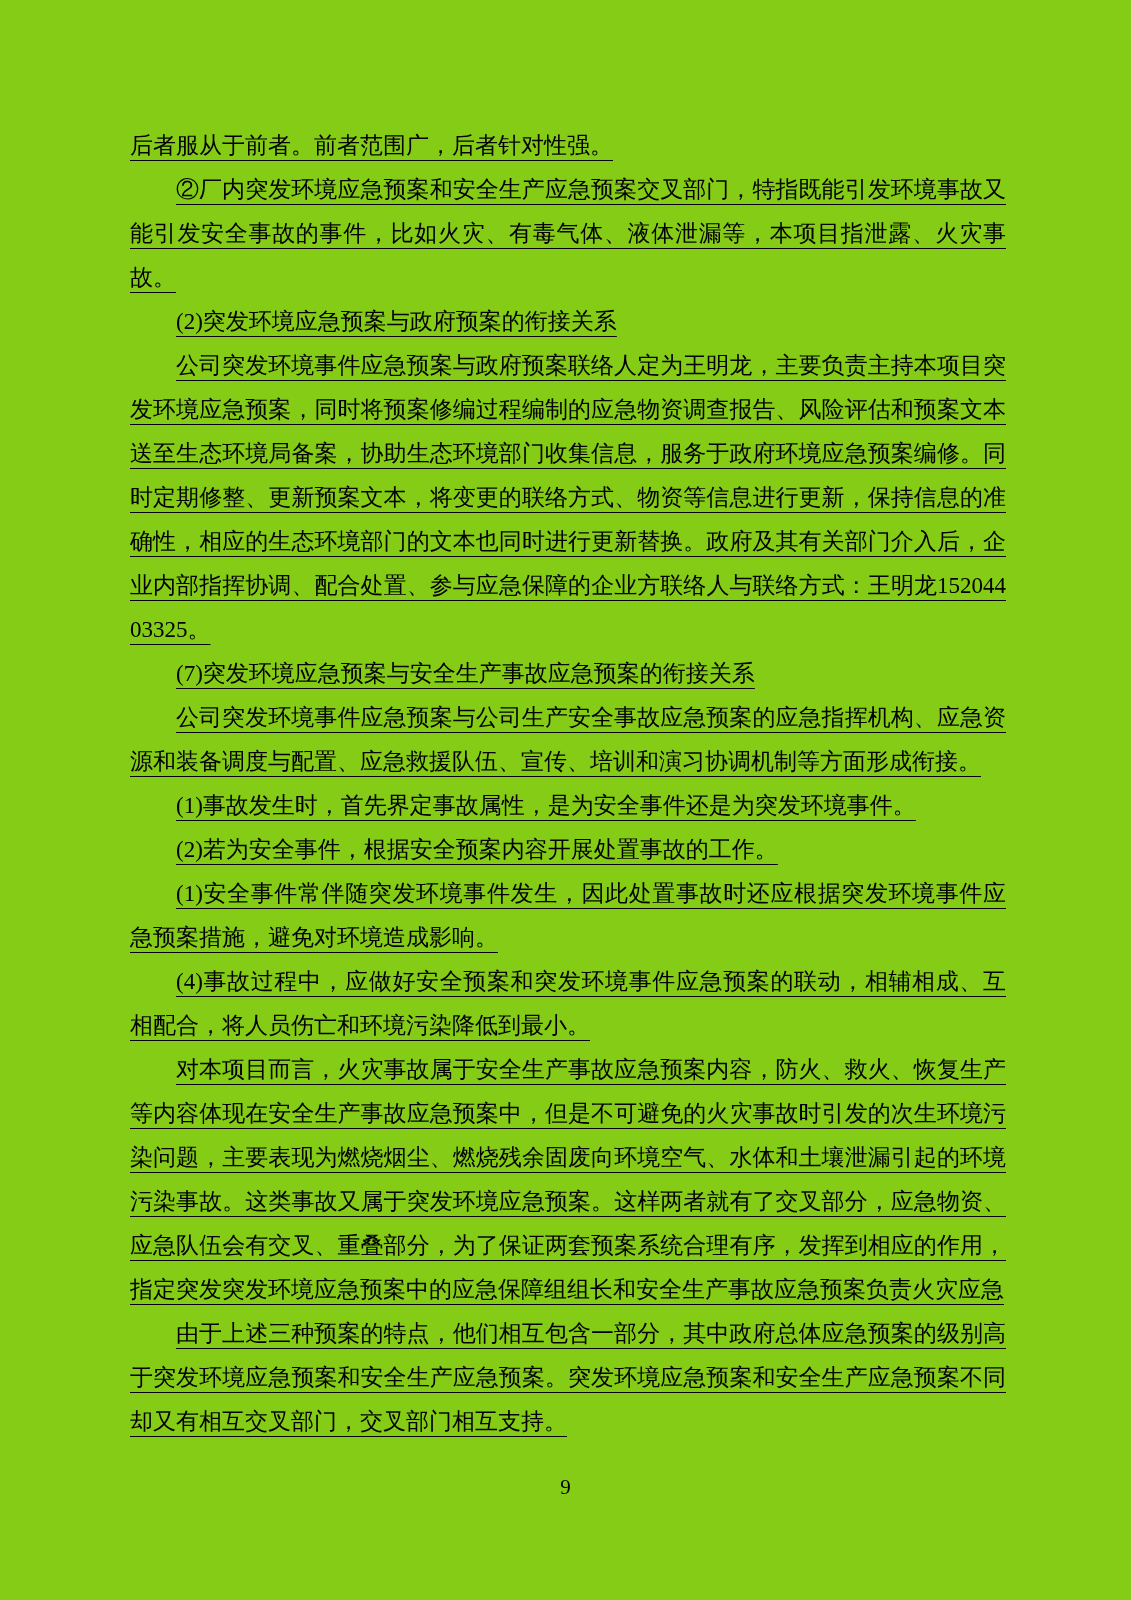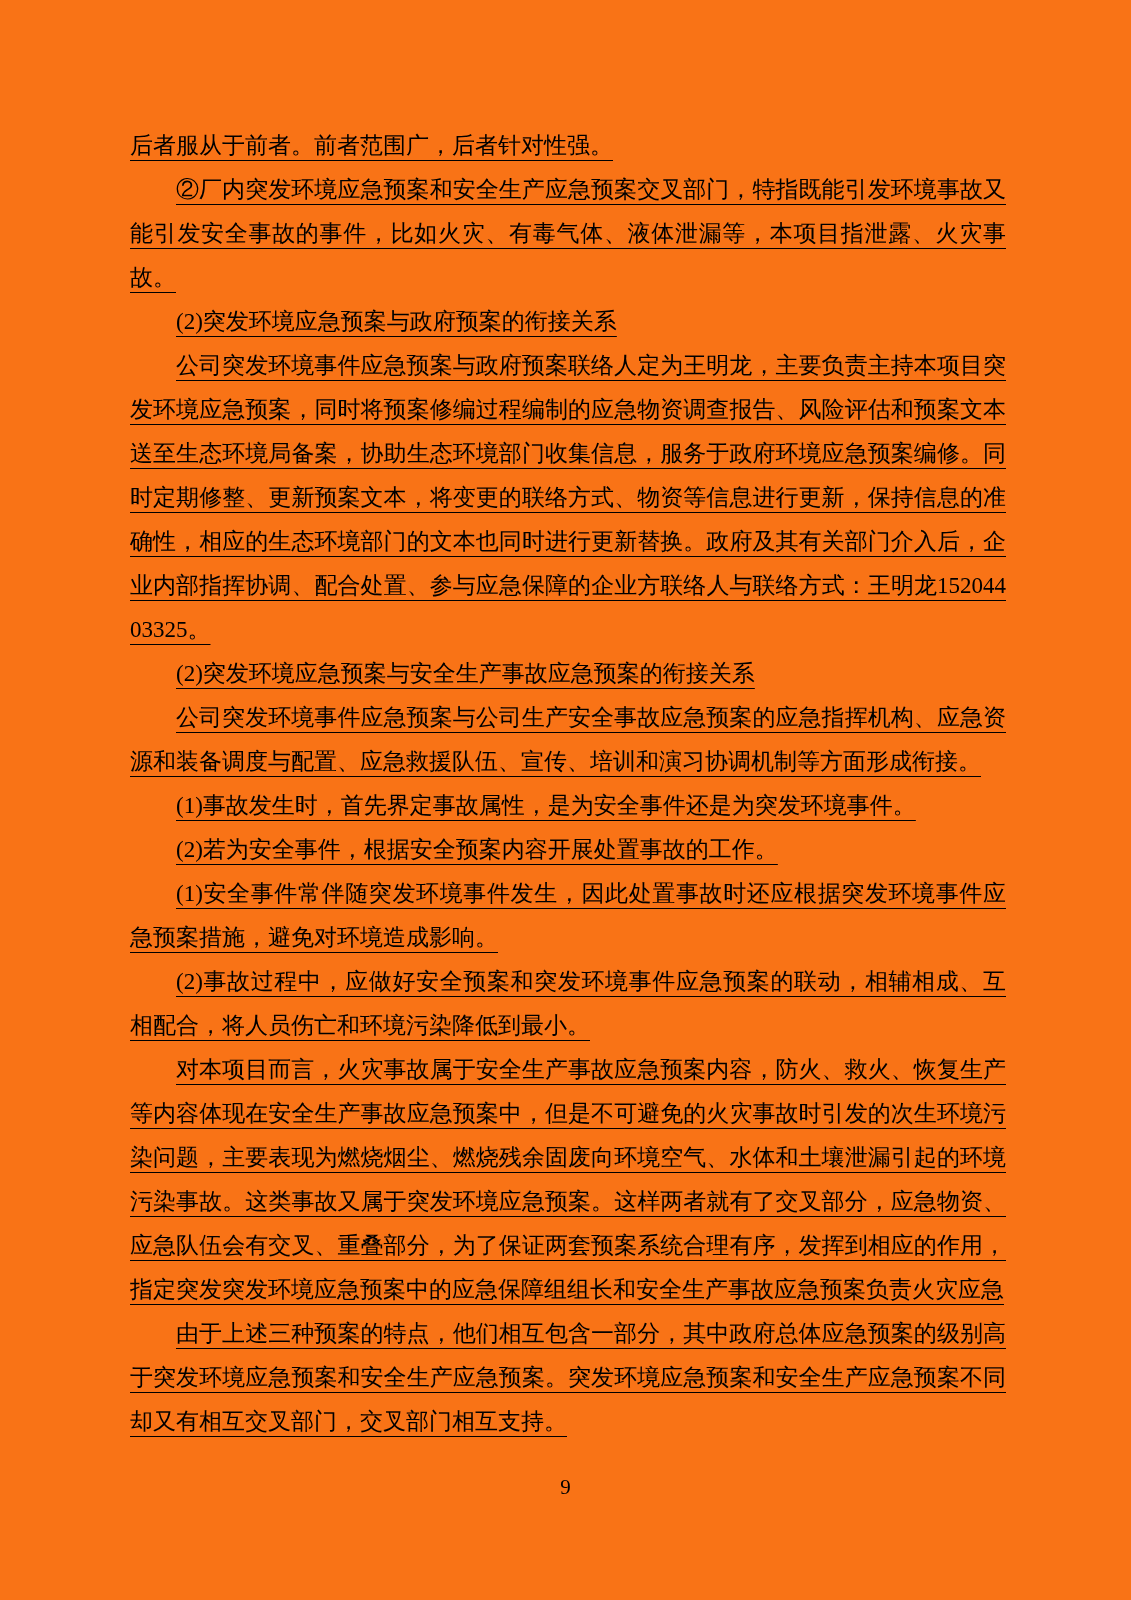--- a/index.html
+++ b/index.html
@@ -4,21 +4,21 @@
 <style>
   html, body {
     margin: 0;
     padding: 0;
     background: #ffffff;
   }
   .page {
     position: relative;
     width: 1131px;
     height: 1600px;
-    background: #f97316;
+    background: #84cc16;
     overflow: hidden;
     font-family: "Liberation Serif", "DejaVu Serif", serif;
     color: #000000;
   }
   .content {
     position: absolute;
     left: 130px;
     top: 124px;
     width: 876px;
   }
@@ -52,25 +52,25 @@
 </style>
 </head>
 <body>
 
 <div class="page">
   <div class="content">
     <p>后者服从于前者。前者范围广，后者针对性强。</p>
     <p class="indent">②厂内突发环境应急预案和安全生产应急预案交叉部门，特指既能引发环境事故又能引发安全事故的事件，比如火灾、有毒气体、液体泄漏等，本项目指泄露、火灾事故。</p>
     <p class="indent">(2)突发环境应急预案与政府预案的衔接关系</p>
     <p class="indent">公司突发环境事件应急预案与政府预案联络人定为王明龙，主要负责主持本项目突发环境应急预案，同时将预案修编过程编制的应急物资调查报告、风险评估和预案文本送至生态环境局备案，协助生态环境部门收集信息，服务于政府环境应急预案编修。同时定期修整、更新预案文本，将变更的联络方式、物资等信息进行更新，保持信息的准确性，相应的生态环境部门的文本也同时进行更新替换。政府及其有关部门介入后，企业内部指挥协调、配合处置、参与应急保障的企业方联络人与联络方式：王明龙15204403325。</p>
-    <p class="indent">(2)突发环境应急预案与安全生产事故应急预案的衔接关系</p>
+    <p class="indent">(7)突发环境应急预案与安全生产事故应急预案的衔接关系</p>
     <p class="indent">公司突发环境事件应急预案与公司生产安全事故应急预案的应急指挥机构、应急资源和装备调度与配置、应急救援队伍、宣传、培训和演习协调机制等方面形成衔接。</p>
     <p class="indent">(1)事故发生时，首先界定事故属性，是为安全事件还是为突发环境事件。</p>
     <p class="indent">(2)若为安全事件，根据安全预案内容开展处置事故的工作。</p>
     <p class="indent">(1)安全事件常伴随突发环境事件发生，因此处置事故时还应根据突发环境事件应急预案措施，避免对环境造成影响。</p>
-    <p class="indent">(2)事故过程中，应做好安全预案和突发环境事件应急预案的联动，相辅相成、互相配合，将人员伤亡和环境污染降低到最小。</p>
+    <p class="indent">(4)事故过程中，应做好安全预案和突发环境事件应急预案的联动，相辅相成、互相配合，将人员伤亡和环境污染降低到最小。</p>
     <p class="indent">对本项目而言，火灾事故属于安全生产事故应急预案内容，防火、救火、恢复生产等内容体现在安全生产事故应急预案中，但是不可避免的火灾事故时引发的次生环境污染问题，主要表现为燃烧烟尘、燃烧残余固废向环境空气、水体和土壤泄漏引起的环境污染事故。这类事故又属于突发环境应急预案。这样两者就有了交叉部分，应急物资、应急队伍会有交叉、重叠部分，为了保证两套预案系统合理有序，发挥到相应的作用，指定突发突发环境应急预案中的应急保障组组长和安全生产事故应急预案负责火灾应急</p>
     <p class="indent">由于上述三种预案的特点，他们相互包含一部分，其中政府总体应急预案的级别高于突发环境应急预案和安全生产应急预案。突发环境应急预案和安全生产应急预案不同却又有相互交叉部门，交叉部门相互支持。</p>
   </div>
   <div class="footer">
     <span>9</span>
   </div>
 </div>
 
 </body></html>

